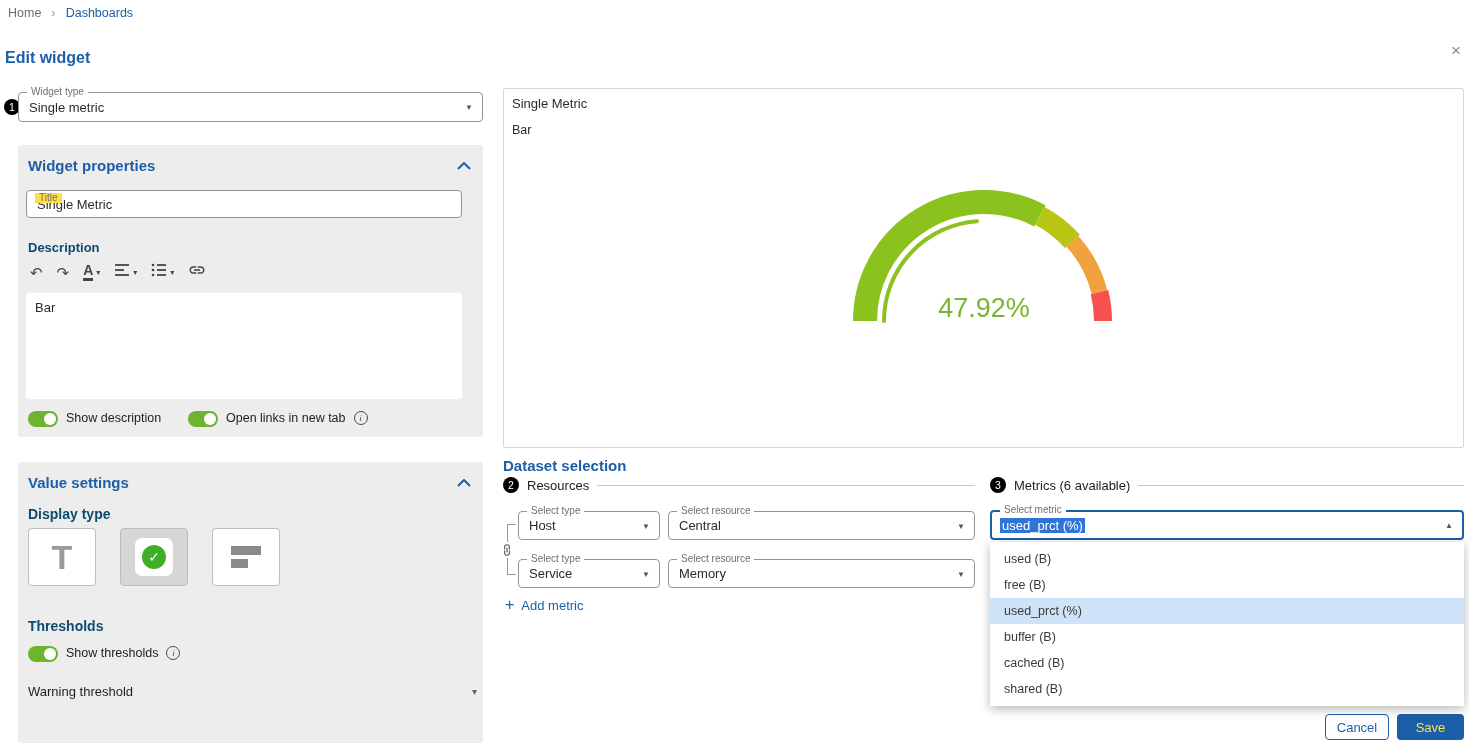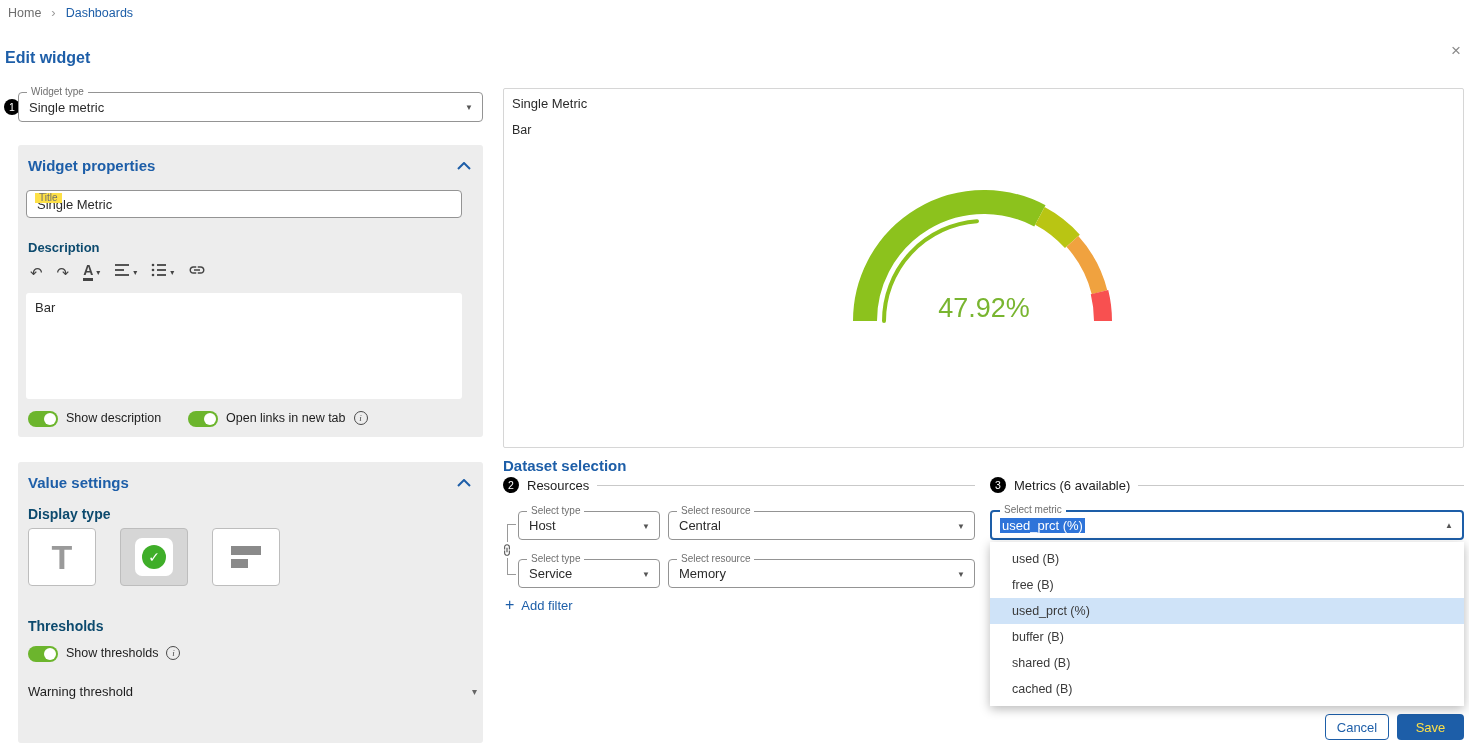--- a/index.html
+++ b/index.html
@@ -87,21 +87,21 @@
   .bracket-t { position:absolute; left:507px; width:9px; height:1px; background:#9a9a9a; }
   .chain-wrap { position:absolute; left:500px; top:542px; background:#fff; padding:1px 0; display:flex; }
   .chain-wrap svg { transform:rotate(90deg); }
 
   
   .metric-field { position:absolute; left:990px; top:510px; width:474px; height:30px; border:2px solid #1d5ea8; border-radius:4px; background:#fff; }
   .metric-field .flabel { top:-7px; }
   .sel-text { background:#2e74d9; color:#fff; padding:0 2px; font-size:13px; }
 
   .menu { position:absolute; left:990px; top:542px; width:474px; background:#fff; box-shadow:0 3px 10px rgba(0,0,0,.28); padding:4px 0; z-index:5; }
-  .menu-item { height:26px; line-height:26px; padding-left:22px; font-size:12.5px; color:#3a3a3a; cursor:pointer; }
+  .menu-item { height:26px; line-height:26px; padding-left:14px; font-size:12.5px; color:#3a3a3a; cursor:pointer; }
   .menu-item.selected { background:#cfe3f8; }
 
   
   .cancel-btn { position:absolute; left:1325px; top:714px; width:64px; height:26px; border:1px solid #1d5ea8; color:#1d5ea8; background:#fff; border-radius:4px; font-size:13px; font-family:"Liberation Sans",sans-serif; cursor:pointer; }
   .save-btn { position:absolute; left:1397px; top:714px; width:67px; height:26px; border:none; background:#1d5ea8; color:#fde047; border-radius:4px; font-size:13px; font-family:"Liberation Sans",sans-serif; cursor:pointer; }
 </style>
 </head>
 <body>
 
 <div class="app">
@@ -292,21 +292,21 @@
   <div class="bracket-t" style="top:524px;"></div>
   <div class="bracket-t" style="top:574px;"></div>
   <div class="chain-wrap">
     <svg width="14" height="14" viewBox="0 0 24 24">
         <path fill="#555" d="M3.9 12c0-1.71 1.39-3.1 3.1-3.1h4V7H7c-2.76 0-5 2.24-5 5s2.24 5 5 5h4v-1.9H7c-1.71 0-3.1-1.39-3.1-3.1zM8 13h8v-2H8v2zm9-6h-4v1.9h4c1.71 0 3.1 1.39 3.1 3.1s-1.39 3.1-3.1 3.1h-4V17h4c2.76 0 5-2.24 5-5s-2.24-5-5-5z"></path>
       </svg>
   </div>
 
   <div class="add-filter">
     <span class="plus">+</span>
-    <span>Add filter</span>
+    <span>Add metric</span>
   </div>
 
   <div class="group-head" style="left:990px; width:474px;">
     <span class="badge">3</span>
     <span class="group-label">Metrics (6 available)</span>
     <span class="rule"></span>
   </div>
 
   <div class="metric-field">
     <span class="flabel">Select metric</span>
@@ -314,20 +314,20 @@
         <span class="sel-text">used_prct (%)</span>
       </span>
     <span class="fcaret">▲</span>
   </div>
 
   <div class="menu">
     <div class="menu-item">used (B)</div>
     <div class="menu-item">free (B)</div>
     <div class="menu-item selected">used_prct (%)</div>
     <div class="menu-item">buffer (B)</div>
+    <div class="menu-item">cached (B)</div>
     <div class="menu-item">shared (B)</div>
-    <div class="menu-item">cached (B)</div>
   </div>
 
   <button class="cancel-btn">Cancel</button>
   <button class="save-btn">Save</button>
 
 </div>
 
 </body></html>

